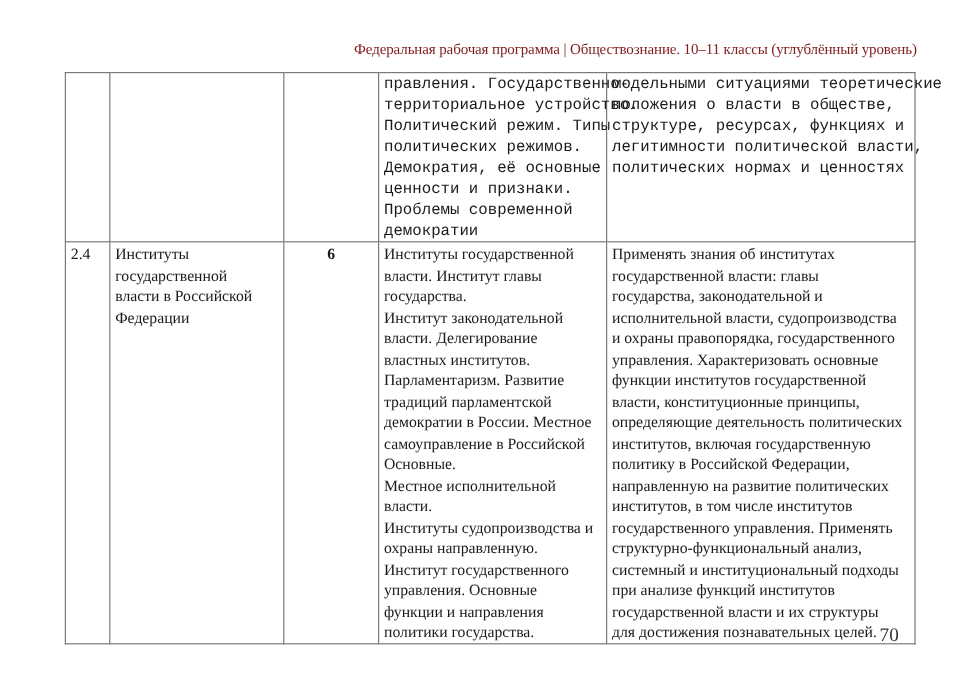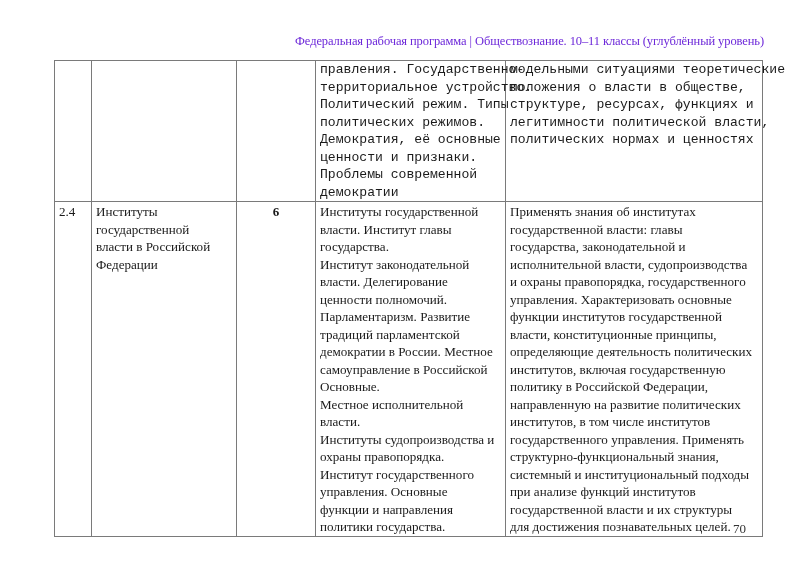--- a/index.html
+++ b/index.html
@@ -13,21 +13,21 @@
       position: relative;
       overflow: hidden;
       font-family: "Liberation Serif", "DejaVu Serif", serif;
       color: #1a1a1a;
     }
     .page-header {
       position: absolute;
       top: 34px;
       right: 36px;
       font-size: 12.5px;
-      color: #6d28d9;
+      color: #7f1d1d;
       white-space: nowrap;
       letter-spacing: -0.1px;
     }
     table.program-table {
       position: absolute;
       left: 54px;
       top: 60px;
       border-collapse: collapse;
       table-layout: fixed;
       width: 708px;
@@ -46,21 +46,21 @@
     col.c-content { width: 190px; }
     col.c-activities { width: 257px; }
     td.hours { text-align: center; font-weight: bold; }
     tr.row-cont td { height: 132px; font-family: Liberation Mono, monospace; }
     tr.row-main td { height: 316px; padding-top: 1px; }
     .line { display: block; white-space: nowrap; }
     .page-number {
       position: absolute;
       top: 521px;
       left: 733px;
-      font-size: 13px;
+      font-size: 16px;
       color: #333333;
     }
   </style>
 </head>
 <body>
 
 <div class="page-header">Федеральная рабочая программа | Обществознание. 10–11 классы (углублённый уровень)</div>
 
 <table class="program-table">
   <colgroup>
@@ -101,51 +101,51 @@
         <span class="line">власти в Российской</span>
         <span class="line">Федерации</span>
       </td>
       <td class="hours">6</td>
       <td>
         <span class="line">Институты государственной</span>
         <span class="line">власти. Институт главы</span>
         <span class="line">государства.</span>
         <span class="line">Институт законодательной</span>
         <span class="line">власти. Делегирование</span>
-        <span class="line">ценности полномочий.</span>
+        <span class="line">властных институтов.</span>
         <span class="line">Парламентаризм. Развитие</span>
         <span class="line">традиций парламентской</span>
         <span class="line">демократии в России. Местное</span>
         <span class="line">самоуправление в Российской</span>
         <span class="line">Основные.</span>
         <span class="line">Местное исполнительной</span>
         <span class="line">власти.</span>
         <span class="line">Институты судопроизводства и</span>
-        <span class="line">охраны правопорядка.</span>
+        <span class="line">охраны направленную.</span>
         <span class="line">Институт государственного</span>
         <span class="line">управления. Основные</span>
         <span class="line">функции и направления</span>
         <span class="line">политики государства.</span>
       </td>
       <td>
         <span class="line">Применять знания об институтах</span>
         <span class="line">государственной власти: главы</span>
         <span class="line">государства, законодательной и</span>
         <span class="line">исполнительной власти, судопроизводства</span>
         <span class="line">и охраны правопорядка, государственного</span>
         <span class="line">управления. Характеризовать основные</span>
         <span class="line">функции институтов государственной</span>
         <span class="line">власти, конституционные принципы,</span>
         <span class="line">определяющие деятельность политических</span>
         <span class="line">институтов, включая государственную</span>
         <span class="line">политику в Российской Федерации,</span>
         <span class="line">направленную на развитие политических</span>
         <span class="line">институтов, в том числе институтов</span>
         <span class="line">государственного управления. Применять</span>
-        <span class="line">структурно-функциональный знания,</span>
+        <span class="line">структурно-функциональный анализ,</span>
         <span class="line">системный и институциональный подходы</span>
         <span class="line">при анализе функций институтов</span>
         <span class="line">государственной власти и их структуры</span>
         <span class="line">для достижения познавательных целей.</span>
       </td>
     </tr>
   </tbody>
 </table>
 
 <div class="page-number">70</div>

